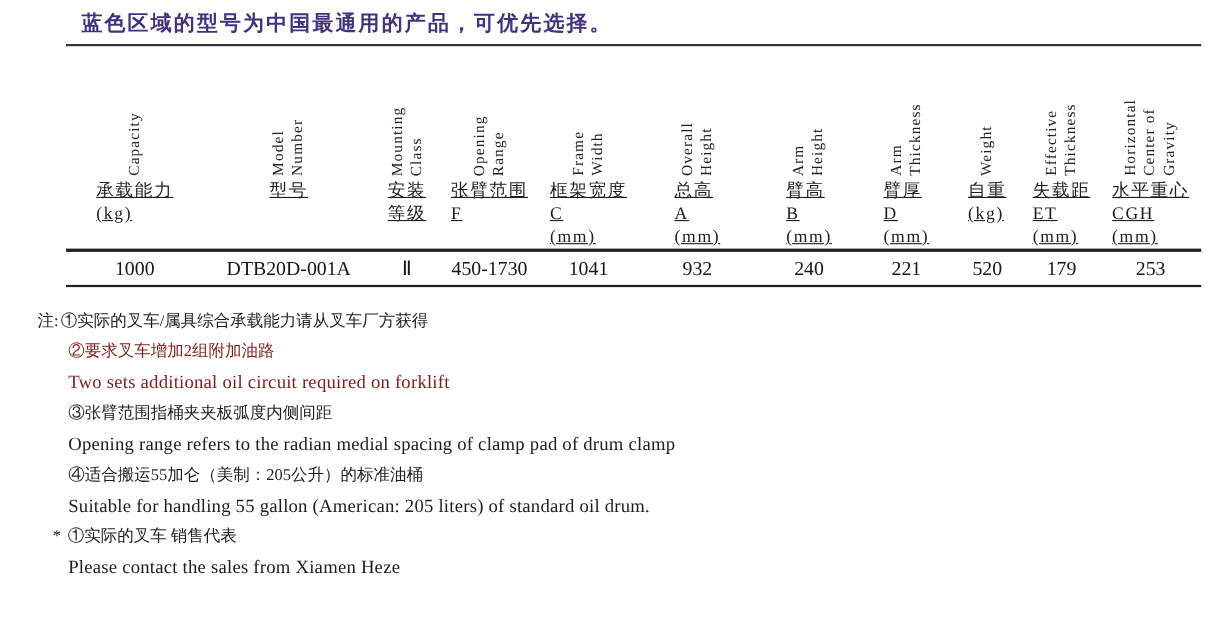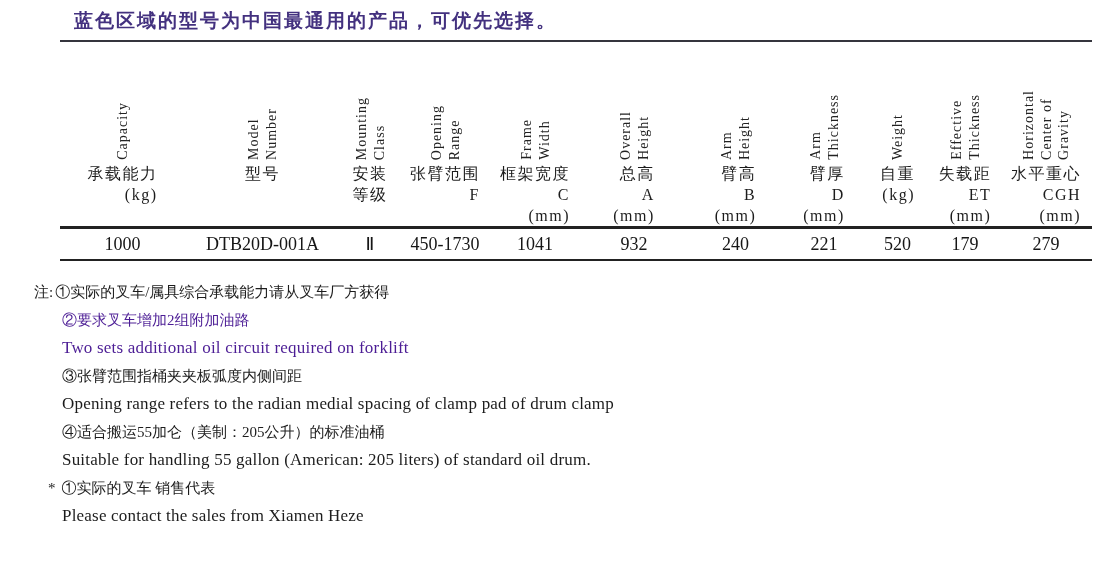--- a/index.html
+++ b/index.html
@@ -47,45 +47,46 @@
     writing-mode: vertical-rl;
     transform: rotate(180deg);
     white-space: pre;
     font-size: 14px;
     letter-spacing: 1px;
     line-height: 1.25;
     color: #222;
   }
   .vcn {
     margin-top: 3px;
-    text-align: right;
+    text-align: left;
     white-space: pre-line;
     font-size: 16px;
     line-height: 21px;
     letter-spacing: 1.5px;
     color: #1c1c1c;
+    text-decoration: underline;
   }
   .dcell {
     display: flex; align-items: center; justify-content: center;
     font-size: 18px; color: #161616; text-align: right;
   }
   
   .notes { position: absolute; left: 34px; top: 278px; width: 1040px; }
   .note-line {
     height: 28px; line-height: 28px;
     font-size: 15px;
     margin-left: 28px;
     white-space: nowrap;
   }
   .note-line.en { font-size: 17px; letter-spacing: 0.2px; }
   .note-line.first { margin-left: 0; }
   .note-line.star-line { margin-left: 14px; }
   .note-prefix { margin-right: 2px; }
   .star { margin-right: 6px; }
-  .purple { color: #4c1d95; }
+  .purple { color: #7f1d1d; }
 </style>
 </head>
 <body>
 
 <div class="page-title">蓝色区域的型号为中国最通用的产品，可优先选择。</div>
 
 <div class="spec-table">
   <div class="hrow">
     <div class="col hcell">
       <div class="ven">
@@ -184,21 +185,21 @@
     <div class="col dcell">1000</div>
     <div class="col dcell">DTB20D-001A</div>
     <div class="col dcell">Ⅱ</div>
     <div class="col dcell">450-1730</div>
     <div class="col dcell">1041</div>
     <div class="col dcell">932</div>
     <div class="col dcell">240</div>
     <div class="col dcell">221</div>
     <div class="col dcell">520</div>
     <div class="col dcell">179</div>
-    <div class="col dcell">279</div>
+    <div class="col dcell">253</div>
   </div>
 </div>
 
 <div class="notes">
   <div class="note-line first">
     <span class="note-prefix">注:</span><span>①实际的叉车/属具综合承载能力请从叉车厂方获得</span>
   </div>
   <div class="note-line purple">②要求叉车增加2组附加油路</div>
   <div class="note-line en purple">Two sets additional oil circuit required on forklift</div>
   <div class="note-line">③张臂范围指桶夹夹板弧度内侧间距</div>

